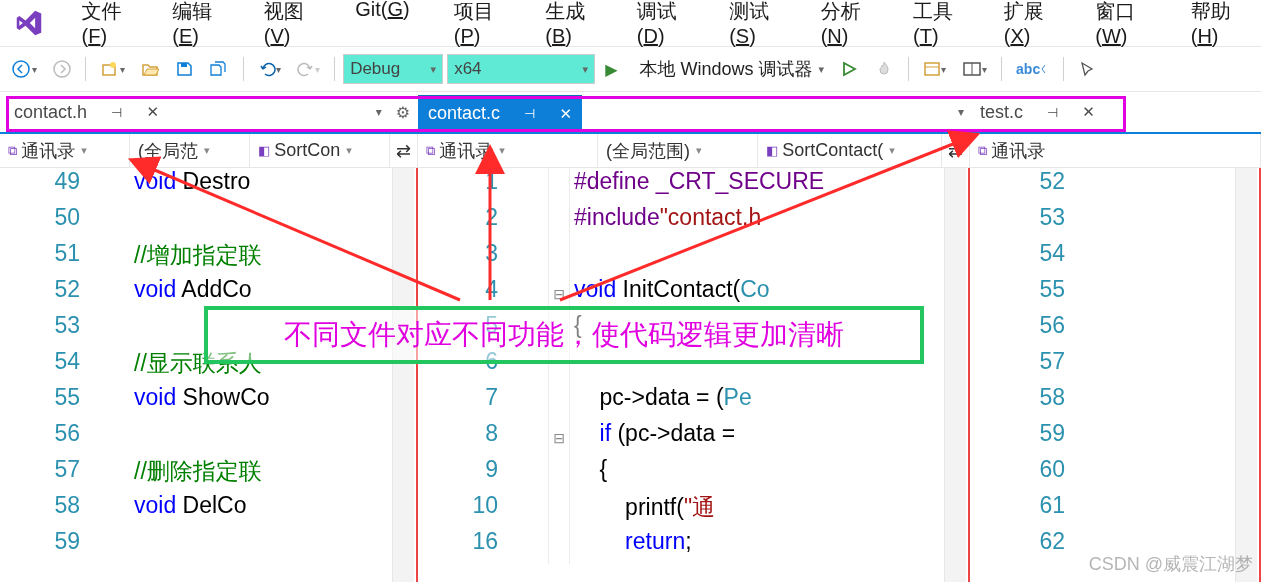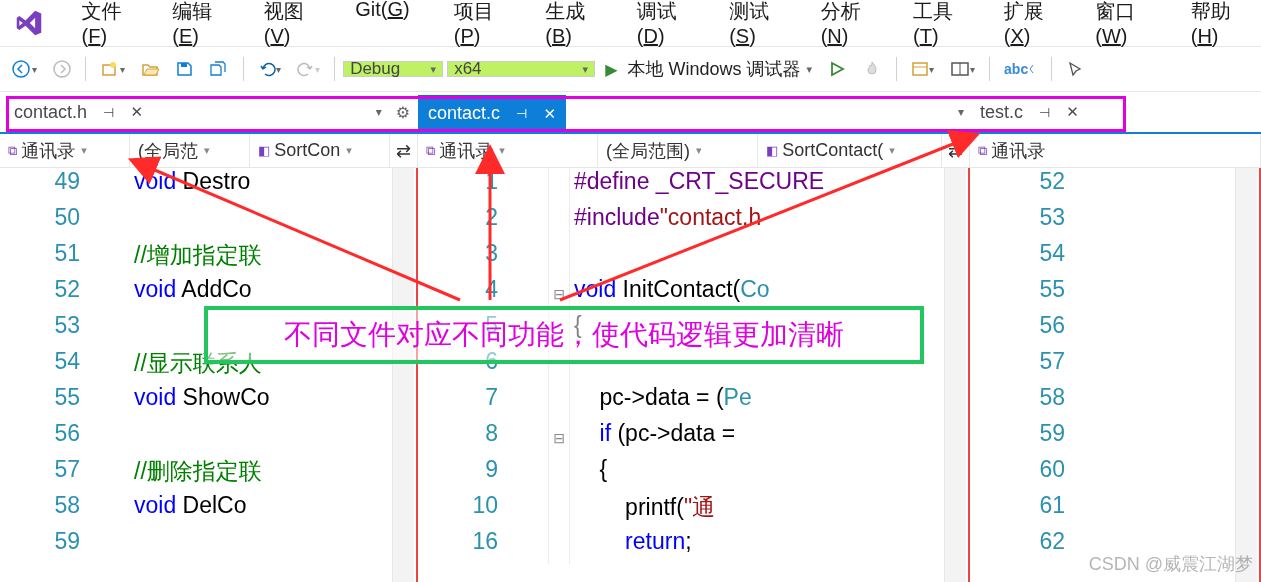--- a/index.html
+++ b/index.html
@@ -7,30 +7,30 @@
 
 
 .menubar { height:46px; display:flex; align-items:center; padding-left:12px; gap:4px; }
 .vs-logo { width:40px; height:40px; display:flex; align-items:center; justify-content:center; margin-right:10px; }
 .menu-item { padding:6px 22px; color:#1b1b1b; font-size:20px; cursor:default; }
 
 
 .toolbar { height:46px; border-top:1px solid #e7e7e7; border-bottom:1px solid #e7e7e7; display:flex; align-items:center; padding:0 6px; gap:4px; }
 .tb-btn { padding:4px 6px; display:flex; align-items:center; justify-content:center; cursor:pointer; }
 .tb-sep { width:1px; height:24px; background:#d0d0d0; margin:0 4px; }
-.combo { border:1px solid #ccc; height:16px; display:flex; align-items:center; padding:0 6px; background:#bef264; font-size:17px; color:#444; }
+.combo { border:1px solid #ccc; height:30px; display:flex; align-items:center; padding:0 6px; background:#5eead4; font-size:17px; color:#444; }
 .combo .cv { flex:1; }
 .caret { margin-left:24px; color:#666; font-size:11px; }
 .play { color:#388a34; font-size:16px; }
 
 
 .tab-area { height:40px; position:relative; display:flex; align-items:center; }
 .tab-outline { position:absolute; left:6px; top:4px; width:1120px; height:36px; border:3px solid #e000e0; pointer-events:none; }
 .tab-group { display:flex; align-items:center; height:100%; }
-.tab { height:34px; display:flex; align-items:center; padding:0 10px; gap:16px; font-size:18px; color:#4a4a4a; }
+.tab { height:34px; display:flex; align-items:center; padding:0 10px; gap:24px; font-size:18px; color:#4a4a4a; }
 .tab.active { background:#0e7fd8; color:#fff; border-top:3px solid #0a6eb8; }
 .tab .pin { font-size:13px; color:inherit; }
 .tab .x { font-size:15px; color:inherit; }
 .tab-spacer { flex:1; }
 .tab-drop { padding:0 6px; color:#666; font-size:12px; }
 .gear { color:#666; font-size:16px; padding:0 8px; }
 
 
 .navrow { height:36px; display:flex; border-bottom:1px solid #e7e7e7; }
 .nav-col { display:flex; align-items:center; border-top:2px solid #0e7fd8; }
@@ -151,21 +151,21 @@
   <div class="combo" style="width:100px">
       <span class="cv">Debug</span>
       <span class="caret">▾</span>
     </div>
   <div class="combo" style="width:148px">
       <span class="cv">x64</span>
       <span class="caret">▾</span>
     </div>
   <span class="tb-btn">
       <span class="play">▶</span>
-      <span style="font-size:18px;color:#222;margin-left:10px">本地 Windows 调试器</span>
+      <span style="font-size:18px;color:#222;margin-left:22px">本地 Windows 调试器</span>
       <span style="color:#666;font-size:11px;margin-left:6px">▾</span>
     </span>
   <span class="tb-btn">
       <svg width="18" height="18">
         <path d="M4 3l11 6-11 6z" fill="none" stroke="#388a34" stroke-width="1.8"></path>
       </svg>
     </span>
   <span class="tb-btn">
       <svg width="20" height="20">
         <path d="M10 3c2 3 4 4 4 8a4 4 0 0 1-8 0c0-3 2-2 2-5 1 2 2 1 2-3z" fill="#ddd" stroke="#bbb"></path>

